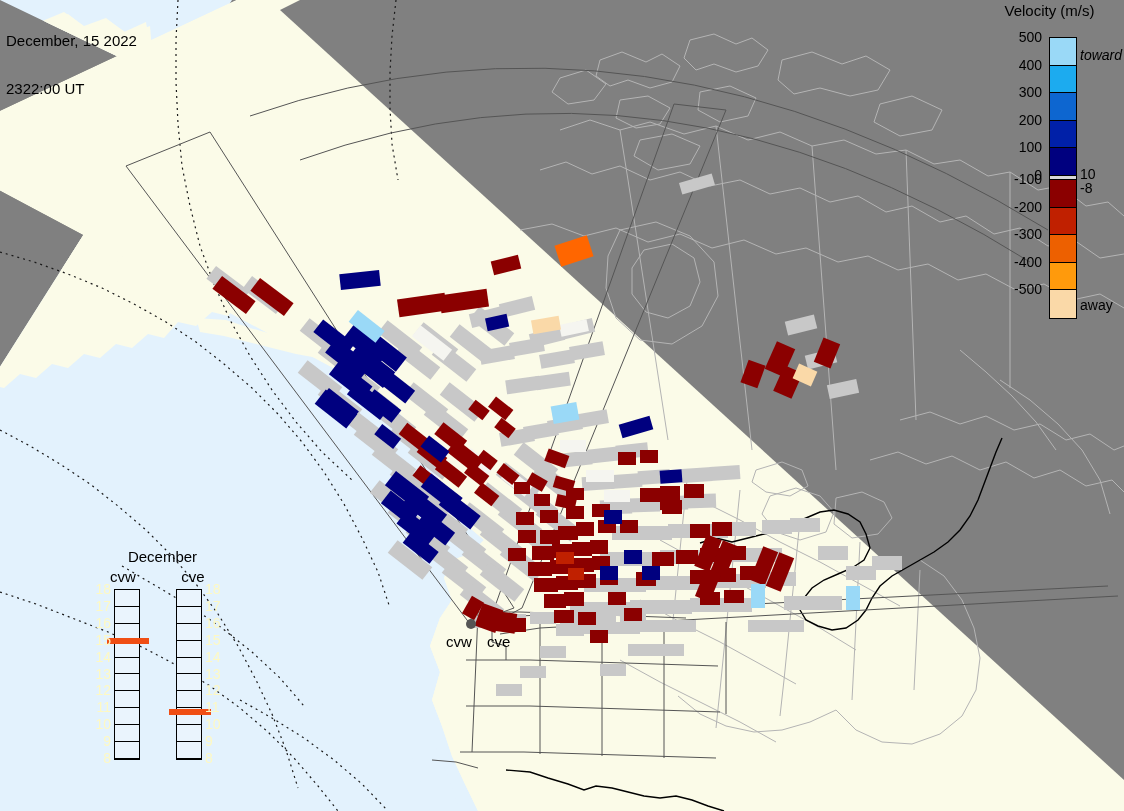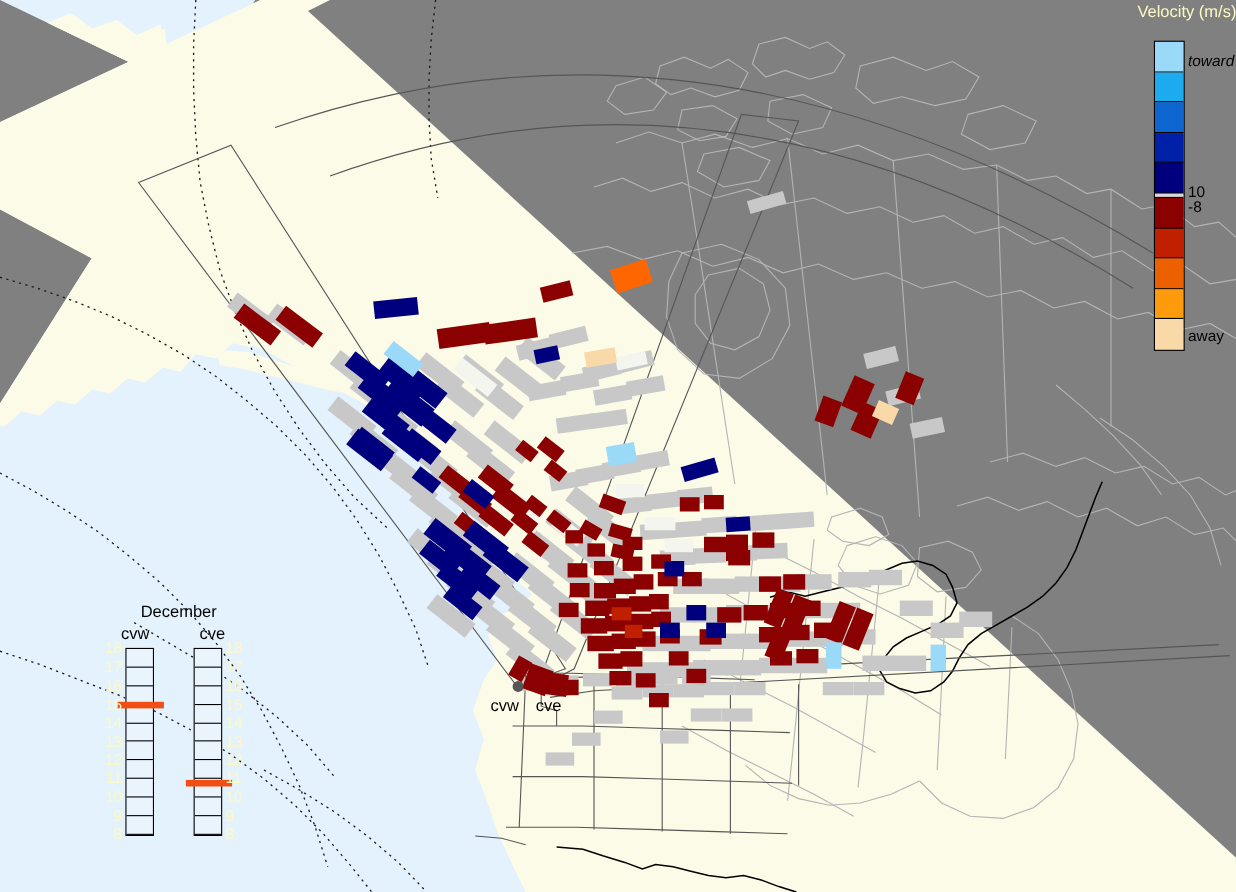--- a/index.html
+++ b/index.html
@@ -42,23 +42,23 @@
     top: 0px;
     width: 149px;
     height: 340px;
     z-index: 40;
   }
   #cb-title {
     position: absolute;
     left: 0px;
     top: 2px;
     width: 149px;
-    text-align: right;
+    text-align: center;
     font-size: 15px;
-    color: #fef9c3;
+    color: #000000;
     white-space: nowrap;
   }
   #cb-bar {
     position: absolute;
     left: 74px;
     top: 37px;
     width: 28px;
     height: 282px;
     border: 1px solid #000;
     box-sizing: border-box;
@@ -676,39 +676,56 @@
         <rect x="350" y="319" width="34" height="15" transform="rotate(38 367 326)"></rect>
         <rect x="552" y="404" width="26" height="18" transform="rotate(-10 565 413)"></rect>
         <rect x="751" y="584" width="14" height="24"></rect>
         <rect x="846" y="586" width="14" height="24"></rect>
       </g>
     </g>
 
     <circle cx="471" cy="624" r="5" fill="#555555"></circle>
   </svg>
 
+  <div id="timestamp">
+    <div>December, 15 2022</div>
+    <div>2322:00 UT</div>
+  </div>
 
   <div class="site-label" style="left:446px; top:633px;">cvw</div>
   <div class="site-label" style="left:487px; top:633px;">cve</div>
 
   <div id="colorbar-panel">
     <div id="cb-title">Velocity (m/s)</div>
     <div id="cb-bar">
         <div class="cb-seg div" style="background: rgb(154, 217, 247); height: 27.6px;"></div>
         <div class="cb-seg div" style="background: rgb(28, 171, 239); height: 27.6px;"></div>
         <div class="cb-seg div" style="background: rgb(13, 102, 208); height: 27.6px;"></div>
         <div class="cb-seg div" style="background: rgb(0, 32, 168); height: 27.6px;"></div>
         <div class="cb-seg div" style="background: rgb(0, 0, 127); height: 27.6px;"></div>
         <div class="cb-seg div" style="background: rgb(217, 217, 217); height: 4px;"></div>
         <div class="cb-seg div" style="background: rgb(139, 0, 0); height: 27.6px;"></div>
         <div class="cb-seg div" style="background: rgb(192, 32, 0); height: 27.6px;"></div>
         <div class="cb-seg div" style="background: rgb(237, 96, 0); height: 27.6px;"></div>
         <div class="cb-seg div" style="background: rgb(255, 154, 12); height: 27.6px;"></div>
         <div class="cb-seg" style="background: rgb(250, 217, 168); height: 27.6px;"></div>
       </div>
+    <div id="cb-ticks">
+        <div class="cb-tick" style="top: 0px;">500</div>
+        <div class="cb-tick" style="top: 27.6px;">400</div>
+        <div class="cb-tick" style="top: 55.2px;">300</div>
+        <div class="cb-tick" style="top: 82.8px;">200</div>
+        <div class="cb-tick" style="top: 110.4px;">100</div>
+        <div class="cb-tick" style="top: 138px;">0</div>
+        <div class="cb-tick" style="top: 142px;">-100</div>
+        <div class="cb-tick" style="top: 169.6px;">-200</div>
+        <div class="cb-tick" style="top: 197.2px;">-300</div>
+        <div class="cb-tick" style="top: 224.8px;">-400</div>
+        <div class="cb-tick" style="top: 252.4px;">-500</div>
+      </div>
     <div id="cb-right">
         <div class="cb-rlab" style="top: 18px; font-style: italic;">toward</div>
         <div class="cb-rlab" style="top: 137px;">10</div>
         <div class="cb-rlab" style="top: 151px;">-8</div>
         <div class="cb-rlab" style="top: 268.4px;">away</div>
       </div>
   </div>
 
   <div id="freq-panel">
     <div id="freq-title">December</div>

